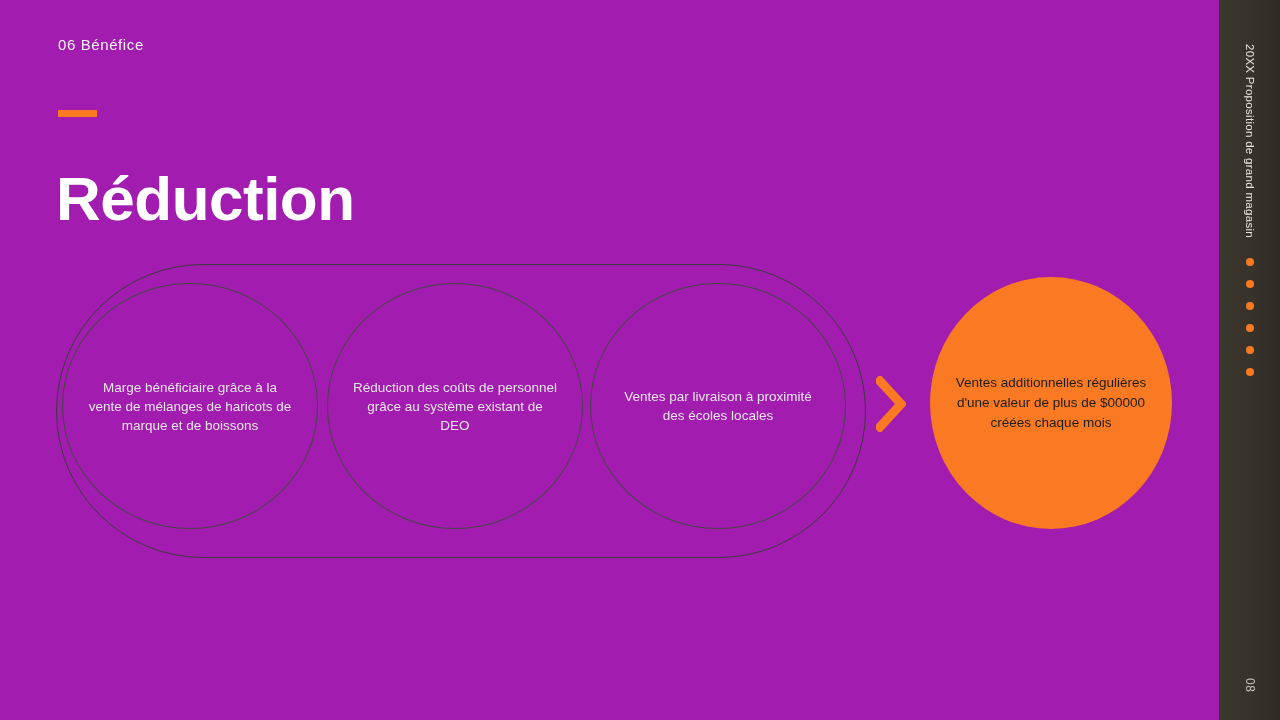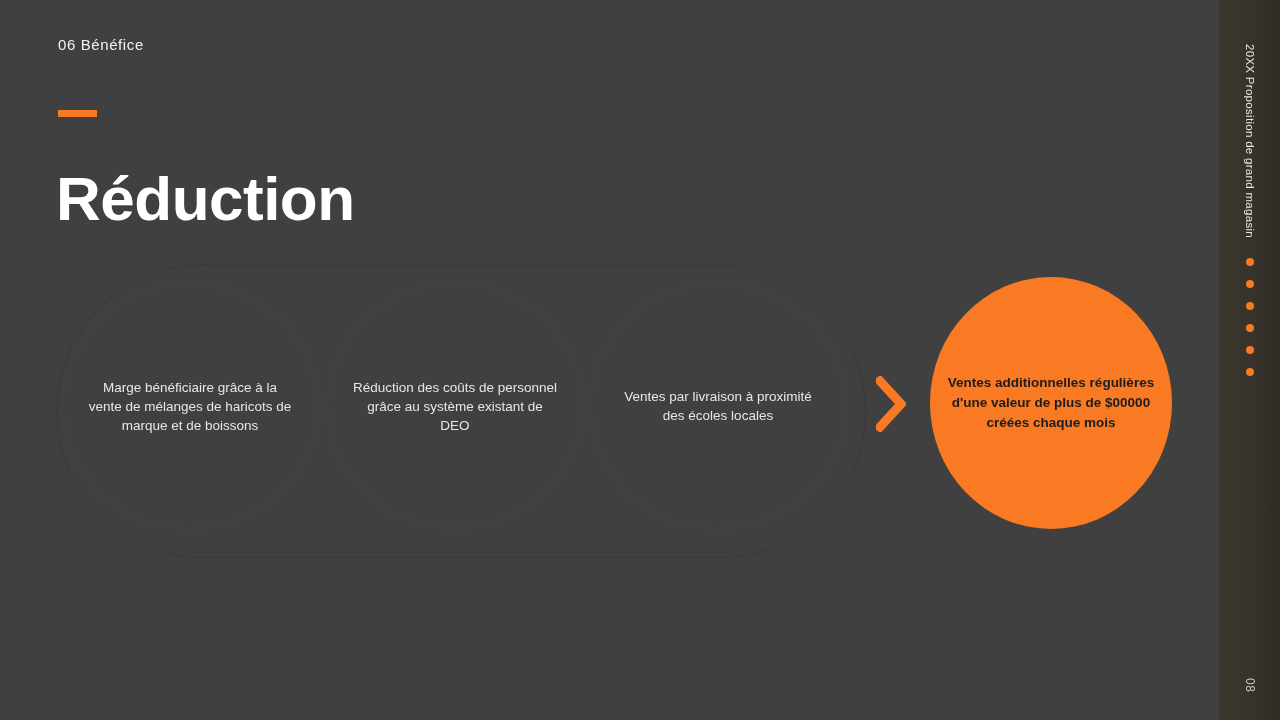--- a/index.html
+++ b/index.html
@@ -7,21 +7,21 @@
     padding: 0;
     background: #000;
   }
   body {
     font-family: "Liberation Sans", sans-serif;
   }
   .slide {
     position: relative;
     width: 1280px;
     height: 720px;
-    background: #404040;
+    background: #a21caf;
     overflow: hidden;
   }
 
   
   .eyebrow {
     position: absolute;
     left: 58px;
     top: 36px;
     font-size: 15px;
     letter-spacing: 0.6px;
@@ -114,21 +114,21 @@
     height: 252px;
     border-radius: 50%;
     background: #f97a22;
     display: flex;
     align-items: center;
     justify-content: center;
   }
   .result-text {
     font-size: 13.5px;
     line-height: 20px;
-    font-weight: 700;
+    font-weight: 400;
     color: #1d1d1d;
     text-align: center;
     width: 222px;
   }
 
   
   .sidebar {
     position: absolute;
     right: 0;
     top: 0;

